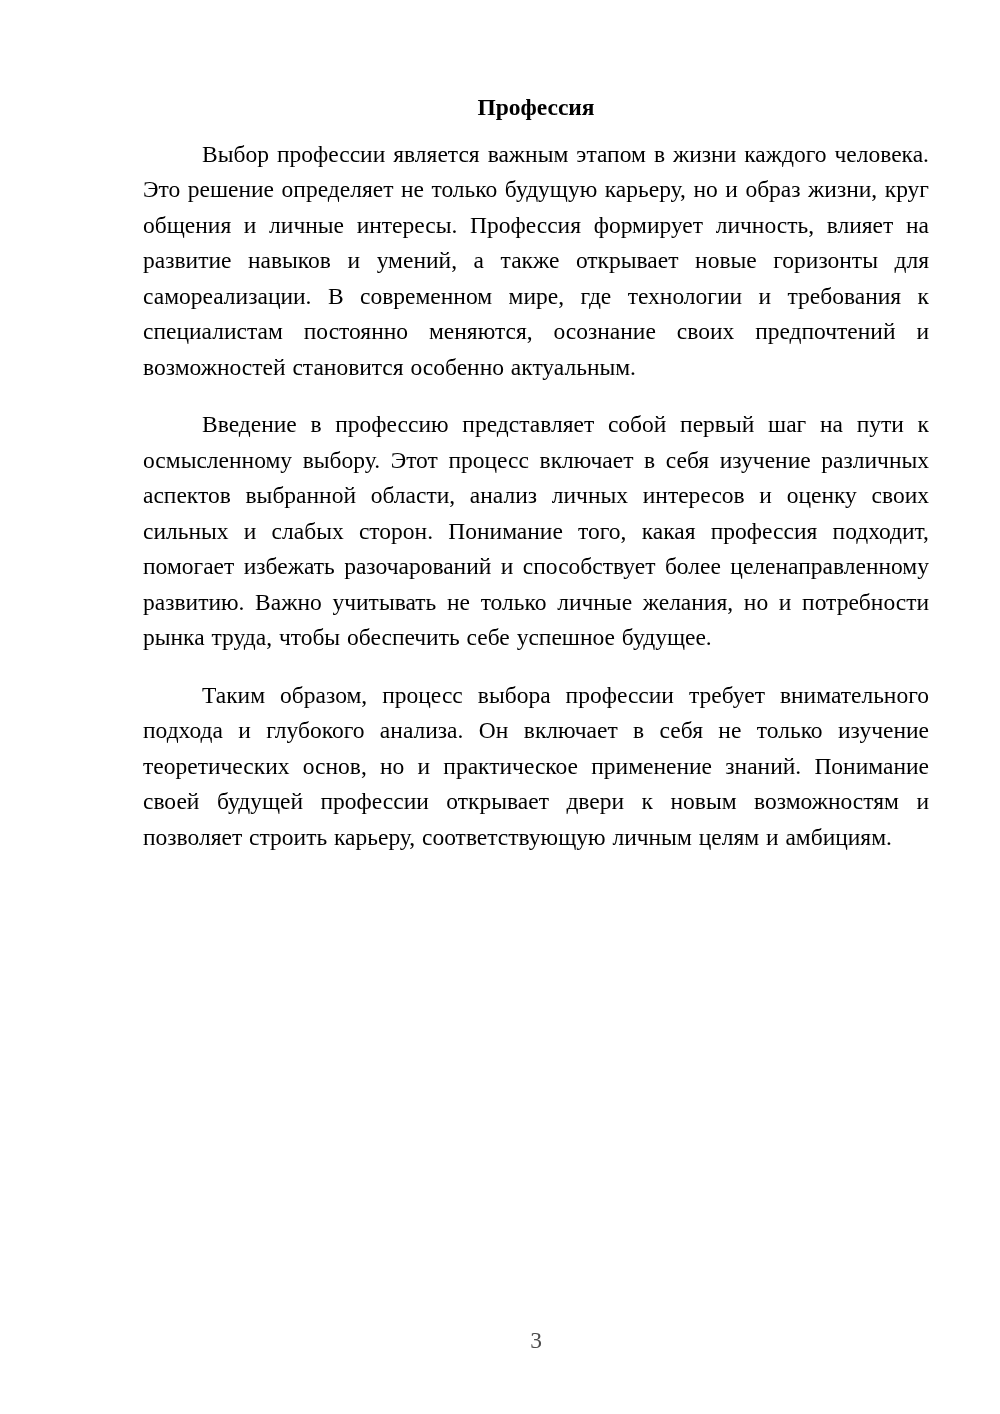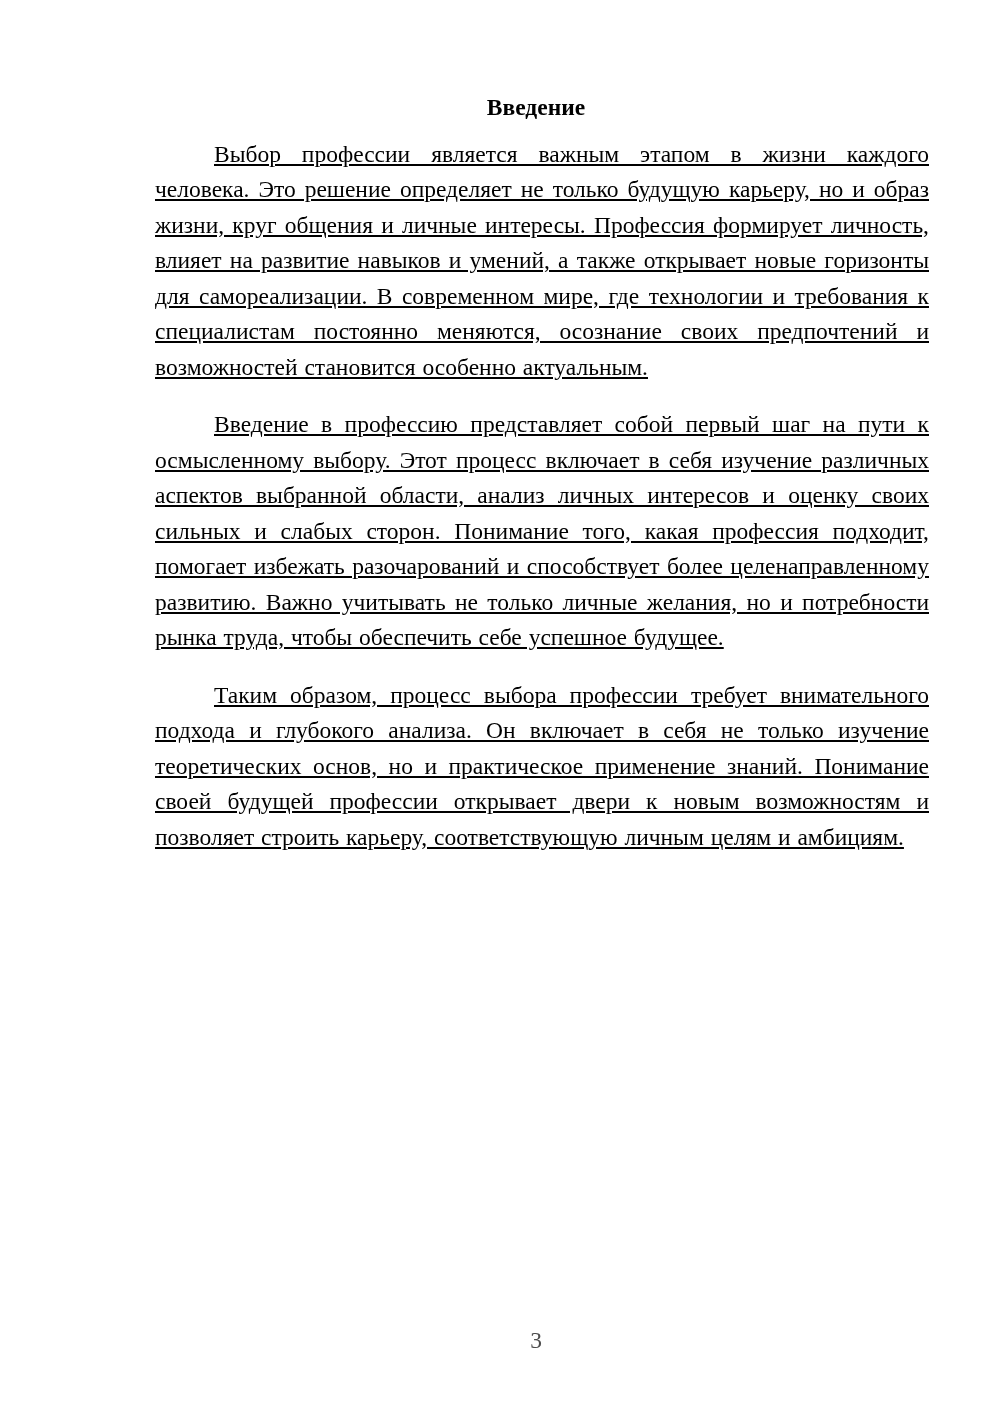--- a/index.html
+++ b/index.html
@@ -27,39 +27,38 @@
     line-height: 35.5px;
     font-weight: 700;
     text-align: center;
     margin: 0 0 11px 0;
   }
   .doc-paragraph {
     font-size: 23.5px;
     line-height: 35.5px;
     text-align: justify;
     text-indent: 59px;
-    margin: 0 0 22px 12px;
+    margin: 0 0 22px 0;
     word-spacing: 1px;
-    text-decoration: underline;
   }
   .page-footer {
     position: absolute;
     top: 1327px;
     left: 143px;
     width: 786px;
     text-align: center;
     font-size: 23.5px;
     line-height: 27px;
     color: #4d4d4d;
   }
 </style>
 </head>
 <body>
 
 <div class="page">
   <div class="content">
-    <h1 class="doc-title">Введение</h1>
+    <h1 class="doc-title">Профессия</h1>
     <p class="doc-paragraph">Выбор профессии является важным этапом в жизни каждого человека. Это решение определяет не только будущую карьеру, но и образ жизни, круг общения и личные интересы. Профессия формирует личность, влияет на развитие навыков и умений, а также открывает новые горизонты для самореализации. В современном мире, где технологии и требования к специалистам постоянно меняются, осознание своих предпочтений и возможностей становится особенно актуальным.</p>
     <p class="doc-paragraph">Введение в профессию представляет собой первый шаг на пути к осмысленному выбору. Этот процесс включает в себя изучение различных аспектов выбранной области, анализ личных интересов и оценку своих сильных и слабых сторон. Понимание того, какая профессия подходит, помогает избежать разочарований и способствует более целенаправленному развитию. Важно учитывать не только личные желания, но и потребности рынка труда, чтобы обеспечить себе успешное будущее.</p>
     <p class="doc-paragraph">Таким образом, процесс выбора профессии требует внимательного подхода и глубокого анализа. Он включает в себя не только изучение теоретических основ, но и практическое применение знаний. Понимание своей будущей профессии открывает двери к новым возможностям и позволяет строить карьеру, соответствующую личным целям и амбициям.</p>
   </div>
   <div class="page-footer">3</div>
 </div>
 
 </body></html>

